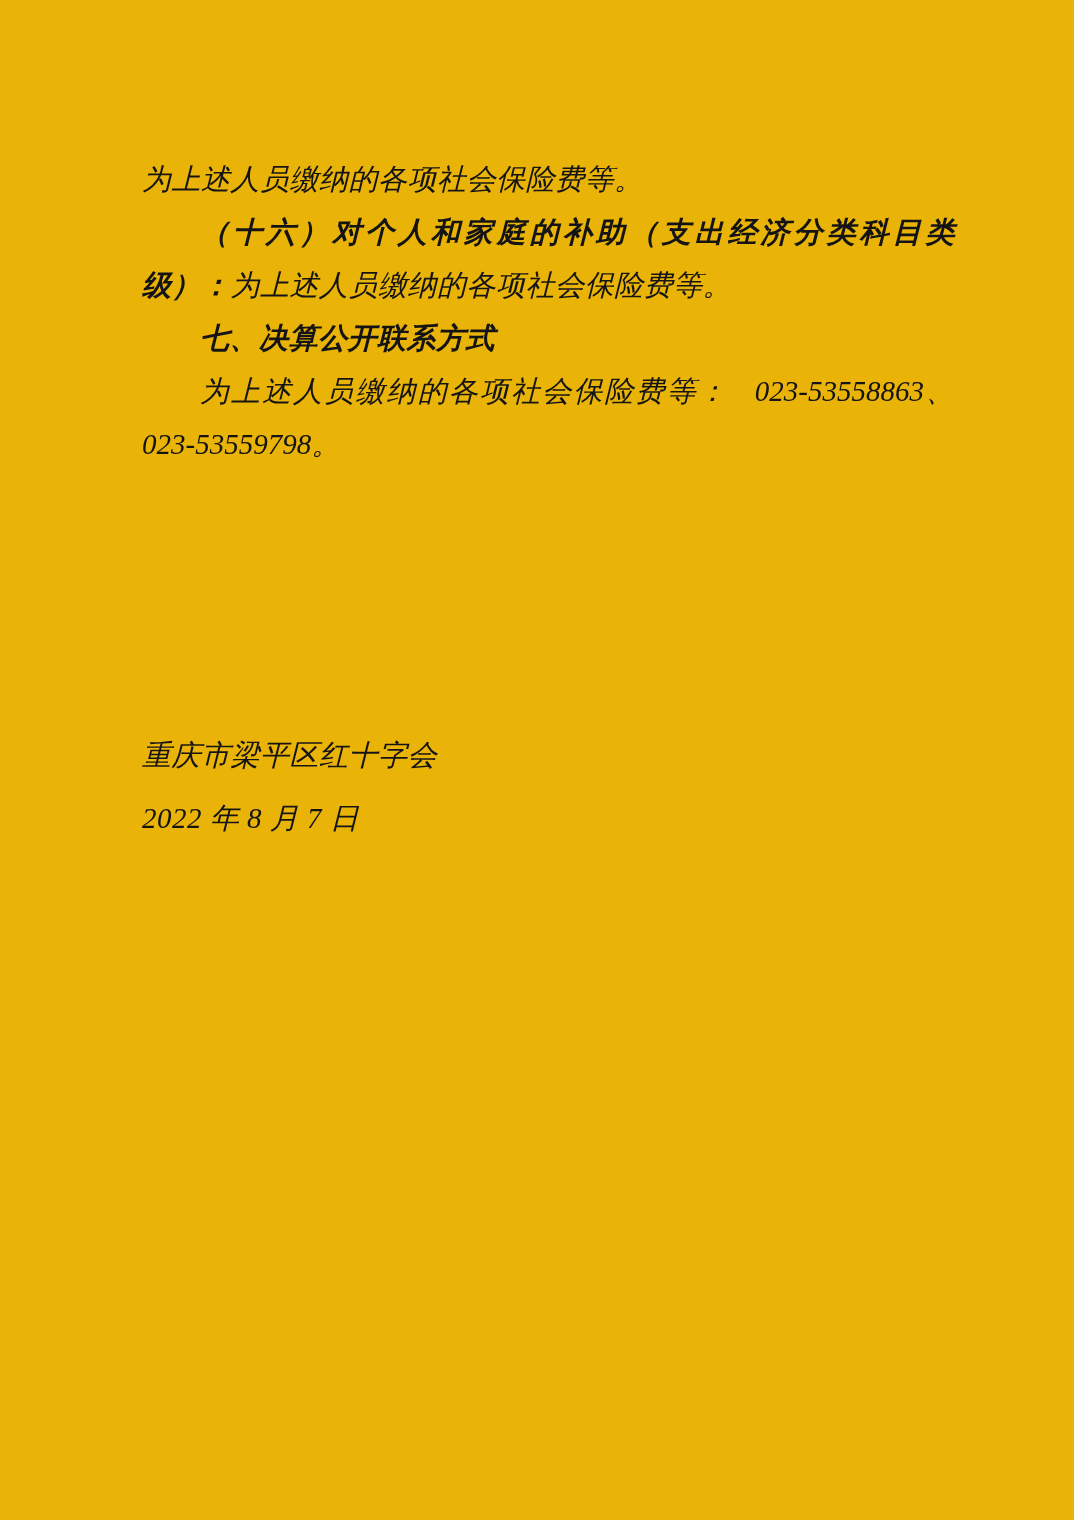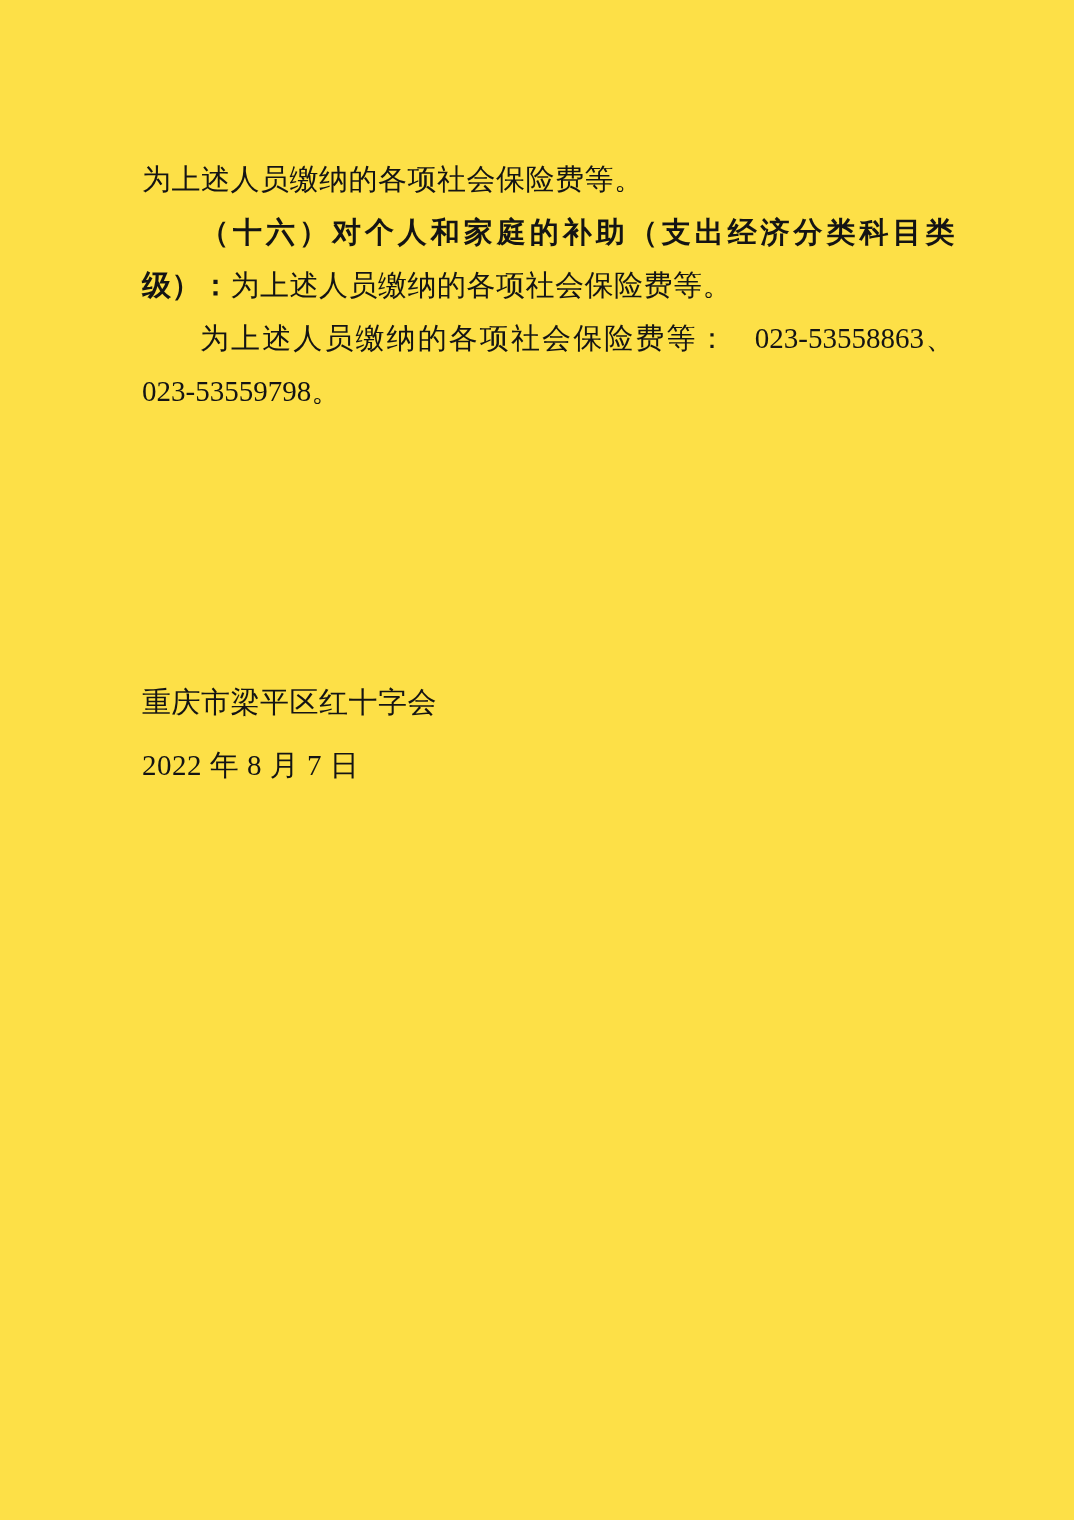--- a/index.html
+++ b/index.html
@@ -4,29 +4,30 @@
 <style>
   html, body {
     margin: 0;
     padding: 0;
     background: #ffffff;
   }
   .page {
     position: relative;
     width: 1074px;
     height: 1520px;
-    background: #fde047;
+    background: #eab308;
     box-sizing: border-box;
     padding: 153px 119px 0 142px;
     color: #141414;
     font-family: "Liberation Serif", "DejaVu Serif", serif;
     font-size: 29px;
     line-height: 53px;
     letter-spacing: 0.5px;
     overflow: hidden;
+    font-style: italic;
   }
   p.para {
     margin: 0;
     text-align: justify;
     text-justify: inter-ideograph;
   }
   .indent {
     text-indent: 2em;
   }
   .run-bold {
@@ -61,20 +62,21 @@
 <body>
 
 <div class="page">
 
   <p class="para">为上述人员缴纳的各项社会保险费等。</p>
 
 
   <p class="para indent"><span class="run-bold">（十六）对个人和家庭的补助（支出经济分类科目类级）：</span><span>为上述人员缴纳的各项社会保险费等。</span></p>
 
 
+  <p class="para indent heading-l1">七、决算公开联系方式</p>
 
   <p class="para indent"><span>为上述人员缴纳的各项社会保险费等：</span><span class="phone phone-gap">023-53558863</span><span>、</span><span class="phone">023-53559798</span><span>。</span></p>
 
   <div class="signature-block">
     <p>重庆市梁平区红十字会</p>
     <p class="sig-date">2022 年 8 月 7 日</p>
   </div>
 
 </div>
 

